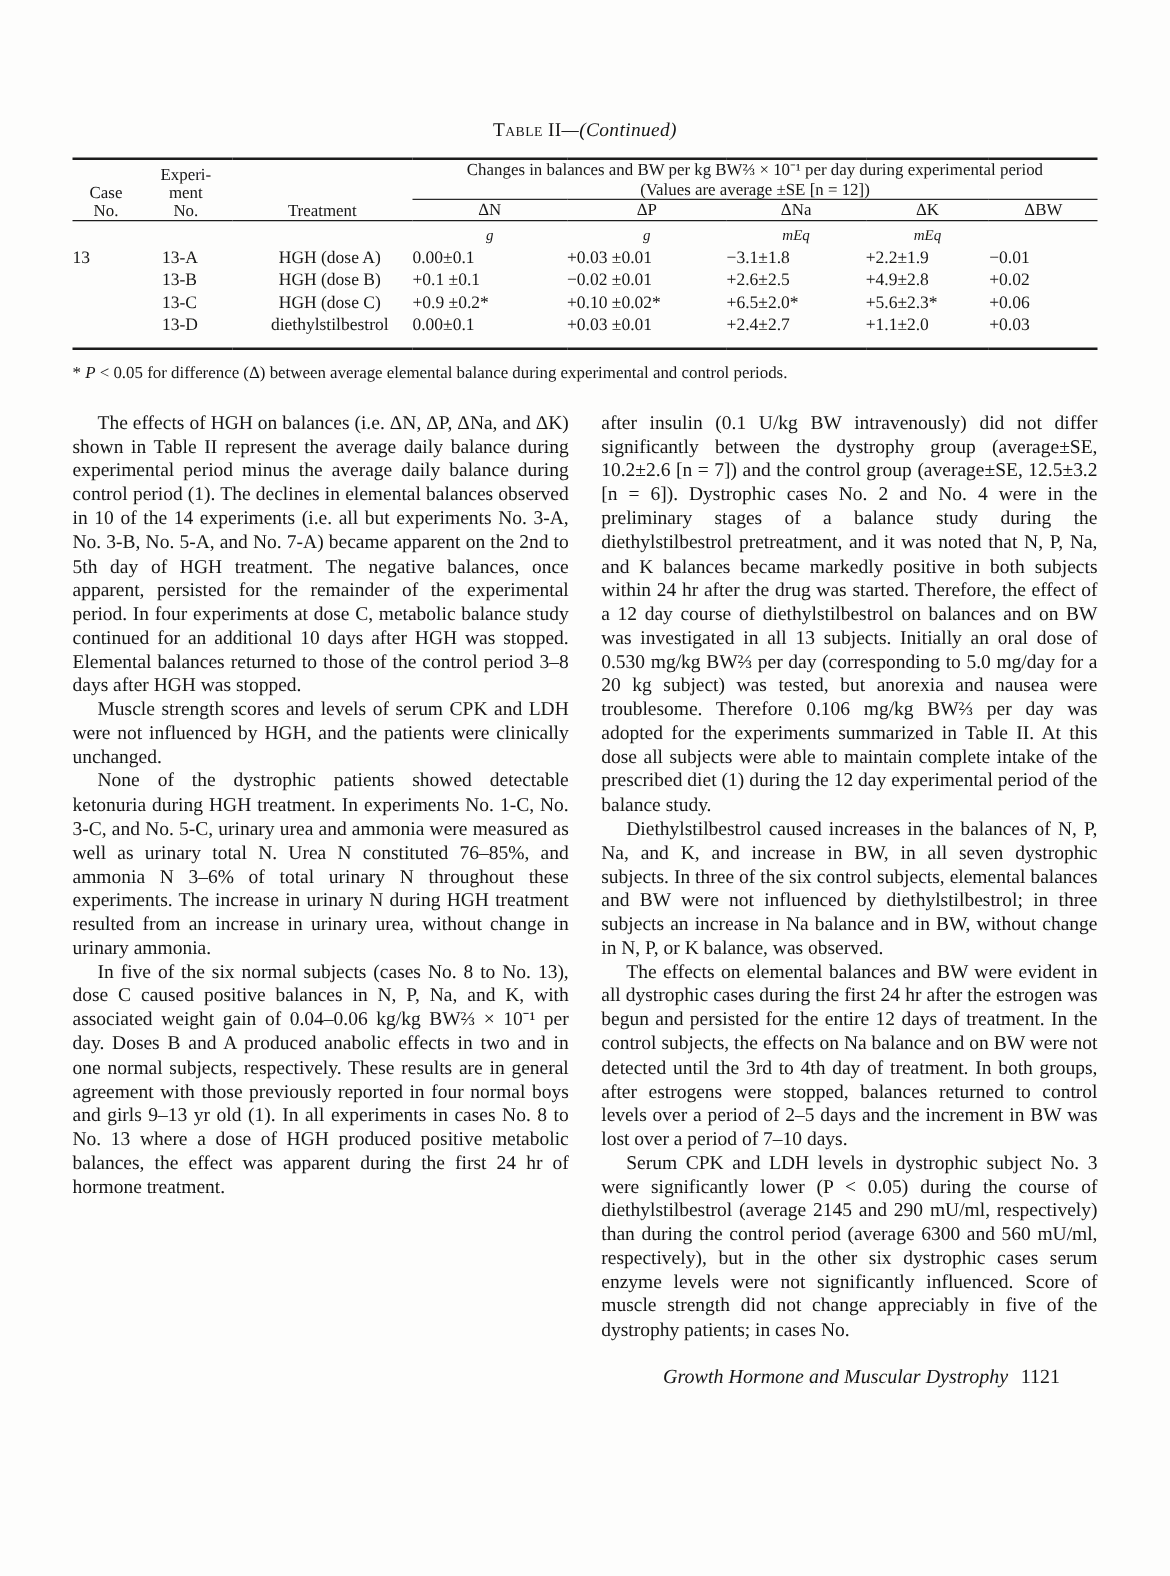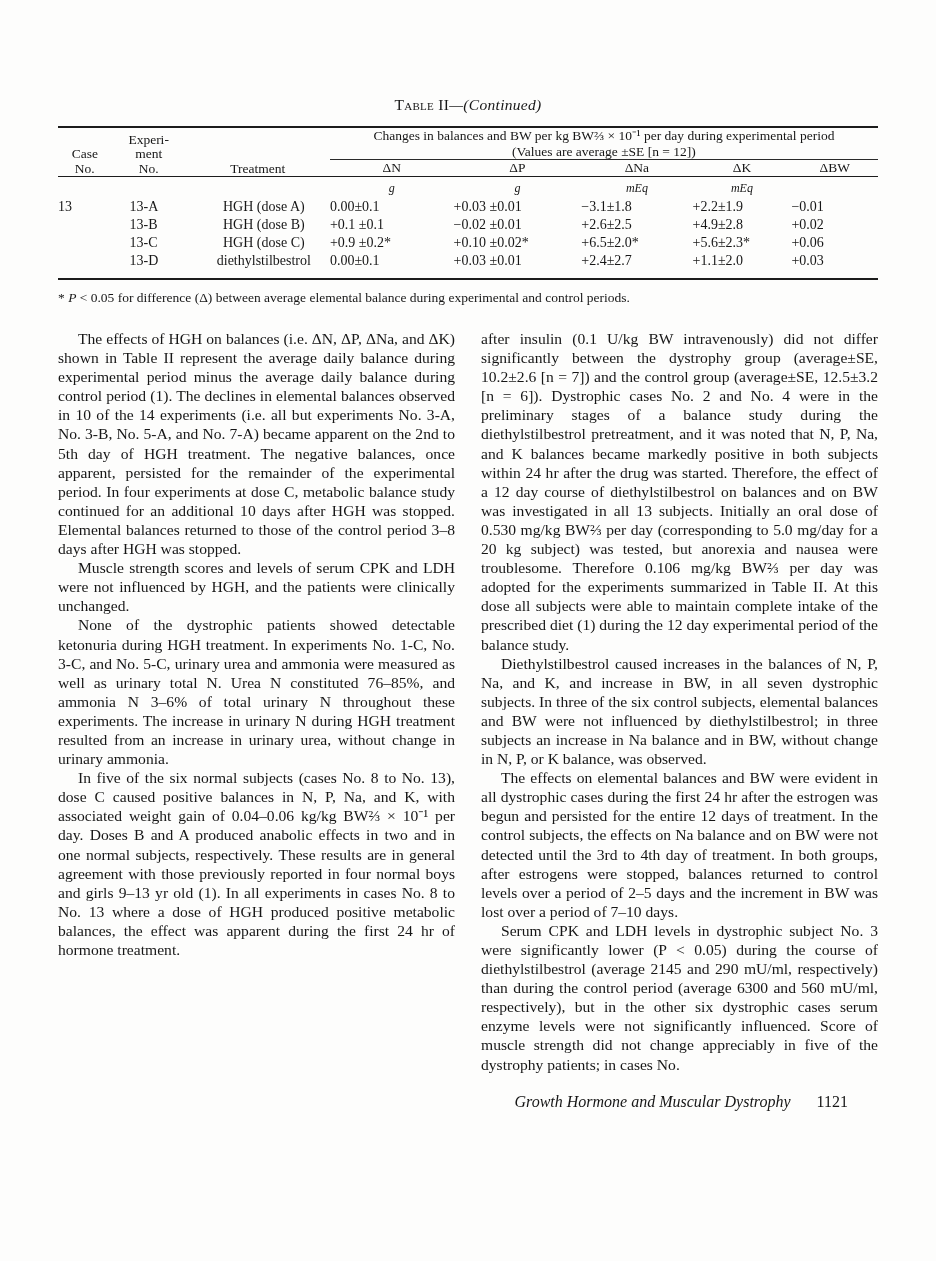--- a/index.html
+++ b/index.html
@@ -109,21 +109,21 @@
     text-indent:20px;
   }
   .col p.noindent{text-indent:0;}
   .col p .lead{font-style:italic;}
   
   .footer{
     margin-top:19px;
     display:flex;
     justify-content:flex-end;
     align-items:baseline;
-    gap:26px;
+    gap:10px;
     padding-right:30px;
     font-size:16px;
   }
   .footer .running{font-style:italic;}
 </style>
 </head>
 <body>
 
 <div class="page">
 

